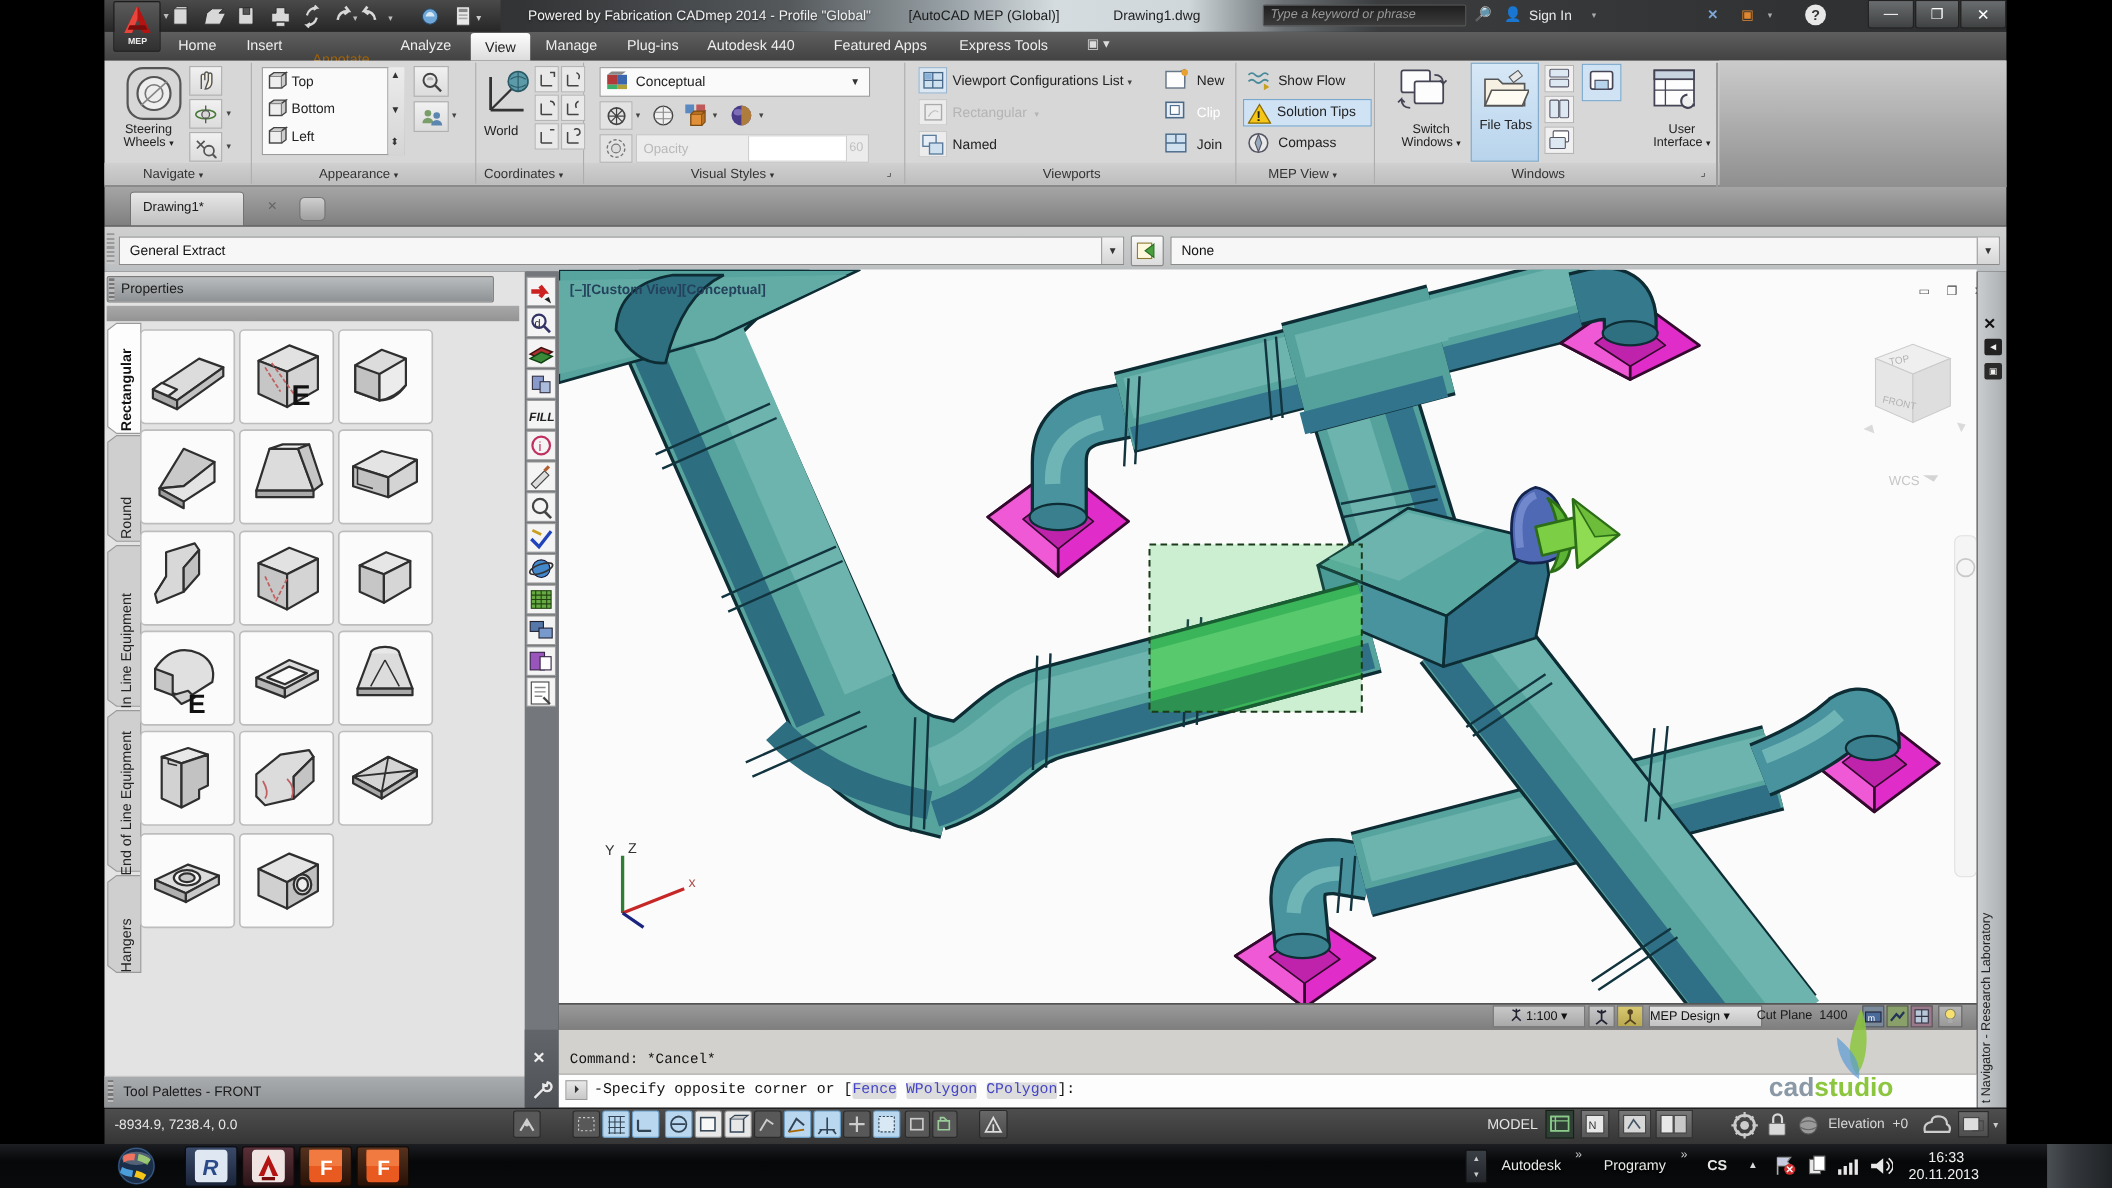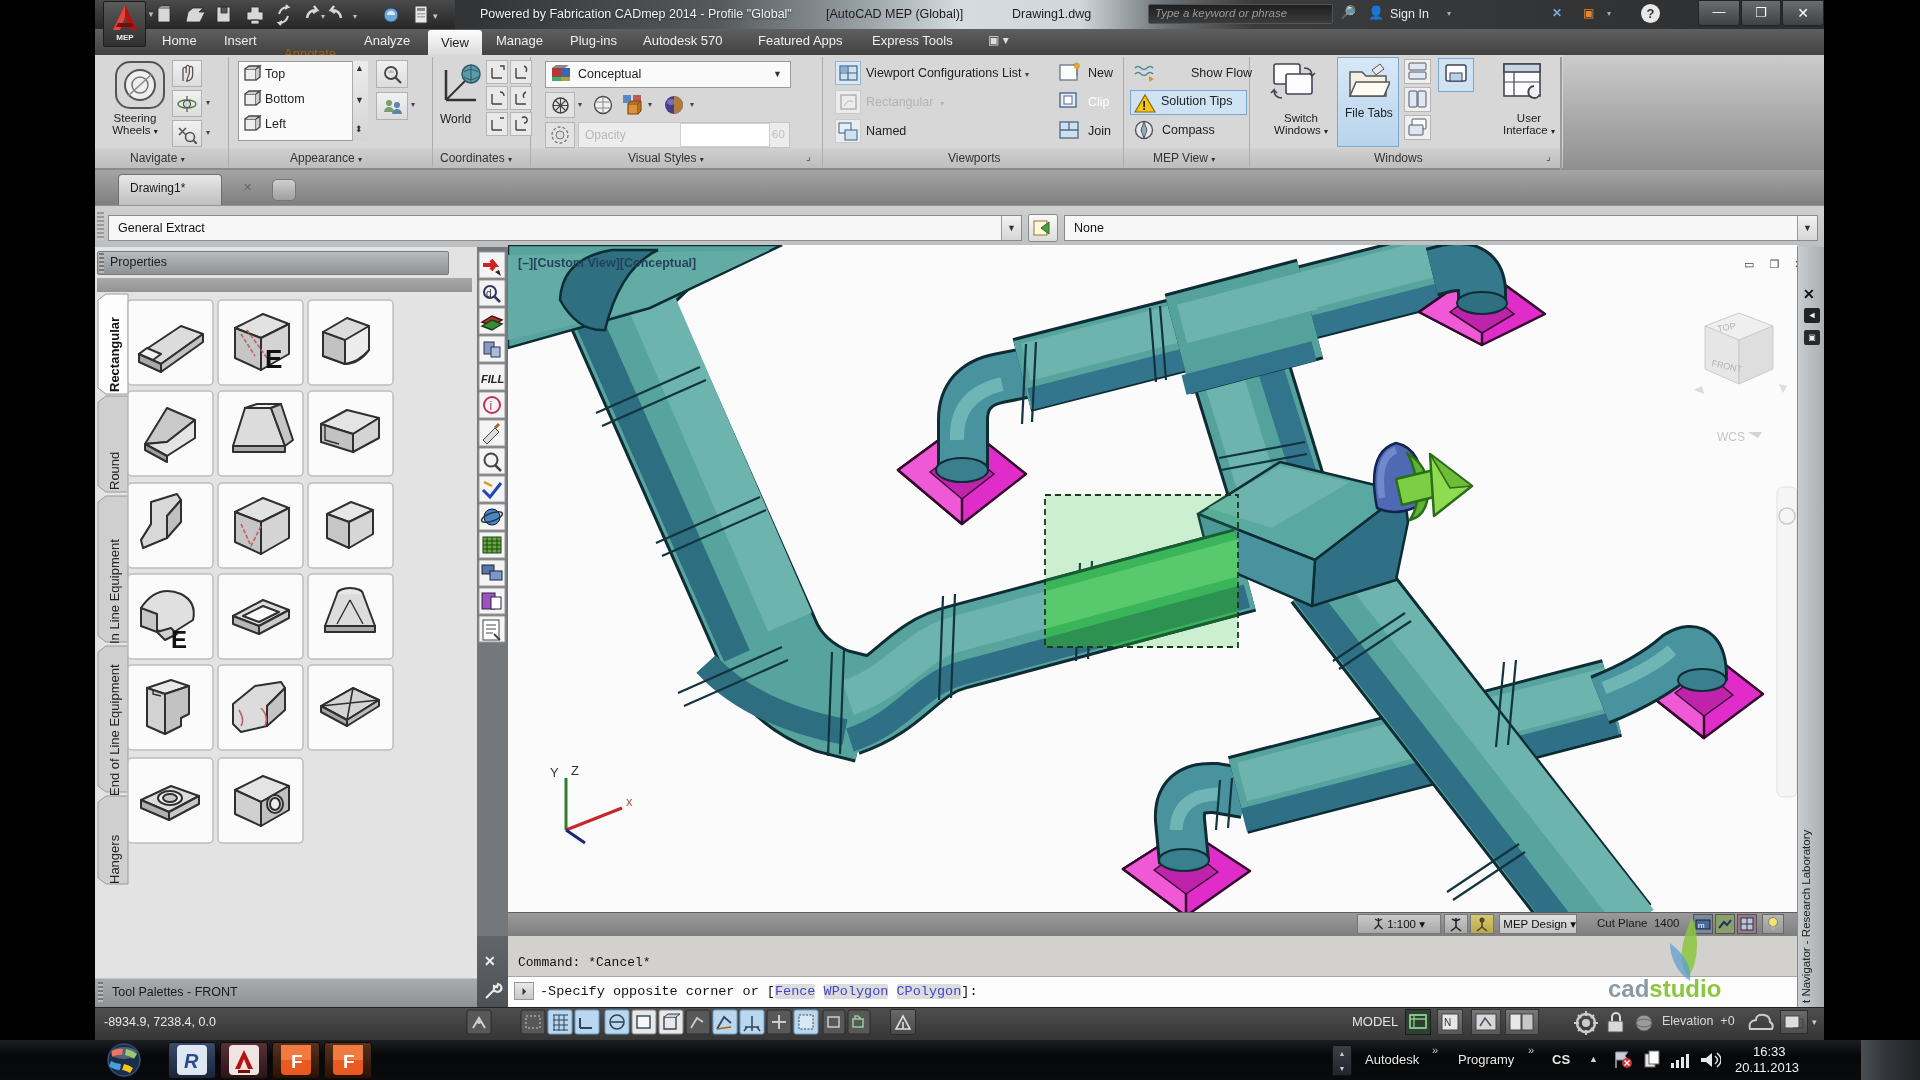--- a/index.html
+++ b/index.html
@@ -70,21 +70,21 @@
 <div class="abs" style="left:1782px;top:0;width:42px;height:26px;background:linear-gradient(180deg,#6a6d6f,#3f4142);border:1px solid #222;border-radius:0 0 3px 3px;color:#fff;text-align:center;font-size:14px;line-height:24px;">✕</div>
 
 <div class="abs" style="left:95px;top:29px;width:1729px;height:26px;background:linear-gradient(180deg,#5f5f5f,#424242);"></div>
 <div class="abs txt" style="left:162px;top:33px;font-size:13px;color:#efefef;">Home</div>
 <div class="abs txt" style="left:224px;top:33px;font-size:13px;color:#efefef;">Insert</div>
 <div class="abs txt" style="left:284px;top:46px;font-size:13px;color:#a16207;">Annotate</div>
 <div class="abs txt" style="left:364px;top:33px;font-size:13px;color:#efefef;">Analyze</div>
 <div class="abs" style="left:428px;top:30px;width:54px;height:25px;background:linear-gradient(180deg,#fdfdfd,#dcdcdc);border-radius:3px 3px 0 0;color:#222;font-size:13px;text-align:center;line-height:25px;">View</div>
 <div class="abs txt" style="left:496px;top:33px;font-size:13px;color:#efefef;">Manage</div>
 <div class="abs txt" style="left:570px;top:33px;font-size:13px;color:#efefef;">Plug-ins</div>
-<div class="abs txt" style="left:643px;top:33px;font-size:13px;color:#efefef;">Autodesk 570</div>
+<div class="abs txt" style="left:643px;top:33px;font-size:13px;color:#efefef;">Autodesk 440</div>
 <div class="abs txt" style="left:758px;top:33px;font-size:13px;color:#efefef;">Featured Apps</div>
 <div class="abs txt" style="left:872px;top:33px;font-size:13px;color:#efefef;">Express Tools</div>
 <div class="abs txt" style="left:988px;top:33px;font-size:12px;color:#ddd;">▣ ▾</div>
 
 <div class="abs" style="left:95px;top:55px;width:1729px;height:115px;background:#d7d7d7;border-bottom:2px solid #8a8a8a;"></div>
 <div class="abs" style="left:1563px;top:55px;width:261px;height:115px;background:linear-gradient(180deg,#cbcbcb,#8f8f8f);"></div>
 
 <div class="abs" style="left:95px;top:148px;width:1468px;height:20px;background:linear-gradient(180deg,#d0d0d0,#bdbdbd);"></div>
 <div id="ribbon-content">
 
@@ -264,21 +264,21 @@
         <rect x="2" y="2" width="18" height="16" fill="#cfe0ee" stroke="#4a6a8a" stroke-width="1.3"></rect>
         <path d="M2 10 h18 M11 2 v8" stroke="#4a6a8a" stroke-width="1.3"></path>
       </svg>
 <div class="abs txt" style="left:1088px;top:124px;font-size:12.5px;color:#222;">Join</div>
 <div class="abs txt" style="left:948px;top:151px;font-size:12px;color:#333;">Viewports</div>
 
 <svg class="abs" style="left:1133px;top:62px;" width="24" height="22" viewBox="0 0 24 22">
         <path d="M2 6 q3 -3 6 0 t6 0 t6 0 M2 12 q3 -3 6 0 t6 0 t6 0" stroke="#4a8a9a" stroke-width="1.6" fill="none"></path>
         <path d="M16 14 l5 3 l-5 3 z" fill="#c8a020"></path>
       </svg>
-<div class="abs txt" style="left:1162px;top:66px;font-size:12.5px;color:#222;margin-left:29px;">Show Flow</div>
+<div class="abs txt" style="left:1162px;top:66px;font-size:12.5px;color:#222;">Show Flow</div>
 <div class="abs" style="left:1130px;top:90px;width:117px;height:25px;background:#cfe3f5;border:1px solid #7aa8cc;"></div>
 <svg class="abs" style="left:1134px;top:93px;" width="22" height="20" viewBox="0 0 22 20">
         <path d="M11 2 L21 19 L1 19 Z" fill="#f5c518" stroke="#8a6a00" stroke-width="1.2"></path>
         <text x="8" y="17" font-size="13" font-weight="bold" fill="#222">!</text>
       </svg>
 <div class="abs txt" style="left:1161px;top:94px;font-size:12.5px;color:#222;">Solution Tips</div>
 <svg class="abs" style="left:1133px;top:119px;" width="22" height="22" viewBox="0 0 22 22">
         <circle cx="11" cy="11" r="8.5" fill="#e8e8e8" stroke="#556" stroke-width="1.4"></circle>
         <path d="M11 3 L14 11 L11 19 L8 11 Z" fill="#99aabb" stroke="#556"></path>
       </svg>
@@ -742,21 +742,21 @@
         </svg> 1:100 ▾</div>
 <div class="abs" style="left:1444px;top:914px;width:24px;height:20px;background:linear-gradient(180deg,#c9c9c9,#a8a8a8);border:1px solid #777;"></div>
       <svg class="abs" style="left:1448px;top:916px;" width="16" height="16">
         <path d="M8 2 v9 M8 11 l-5 4 M8 11 l5 4 M8 5 l-4 -2 M8 5 l4 -2" stroke="#223" stroke-width="1.6" fill="none"></path>
       </svg>
 <div class="abs" style="left:1470px;top:914px;width:24px;height:20px;background:linear-gradient(180deg,#d8c870,#b8a850);border:1px solid #777;"></div>
       <svg class="abs" style="left:1474px;top:916px;" width="16" height="16">
         <path d="M8 2 v9 M8 11 l-5 4 M8 11 l5 4" stroke="#542" stroke-width="1.6" fill="none"></path>
         <circle cx="8" cy="4" r="2.5" fill="#542"></circle>
       </svg>
-<div class="abs" style="left:1499px;top:914px;width:78px;height:20px;background:linear-gradient(180deg,#e2e2e2,#c2c2c2);border:1px solid #777;font-size:11.5px;color:#111;text-align:right;line-height:19px;">MEP Design ▾</div>
+<div class="abs" style="left:1499px;top:914px;width:103px;height:20px;background:linear-gradient(180deg,#e2e2e2,#c2c2c2);border:1px solid #777;font-size:11.5px;color:#111;text-align:left;line-height:19px;">MEP Design ▾</div>
 <div class="abs txt" style="left:1597px;top:917px;font-size:11.5px;color:#1a1a1a;text-align:right;">Cut Plane&nbsp;&nbsp;1400</div>
 <div class="abs" style="left:1693px;top:914px;width:20px;height:20px;background:#7a8a9a;border:1px solid #555;"></div>
 <svg class="abs" style="left:1695px;top:916px;" width="16" height="16">
         <rect x="1" y="4" width="14" height="9" fill="#4a6a9a" stroke="#223"></rect>
         <text x="3" y="12" font-size="8" fill="#fff">m</text>
       </svg>
 <div class="abs" style="left:1715px;top:914px;width:20px;height:20px;background:#8aa06a;border:1px solid #555;"></div>
 <svg class="abs" style="left:1717px;top:916px;" width="16" height="16">
         <path d="M2 12 l5 -6 l3 3 l4 -5" stroke="#235" stroke-width="2" fill="none"></path>
       </svg>

